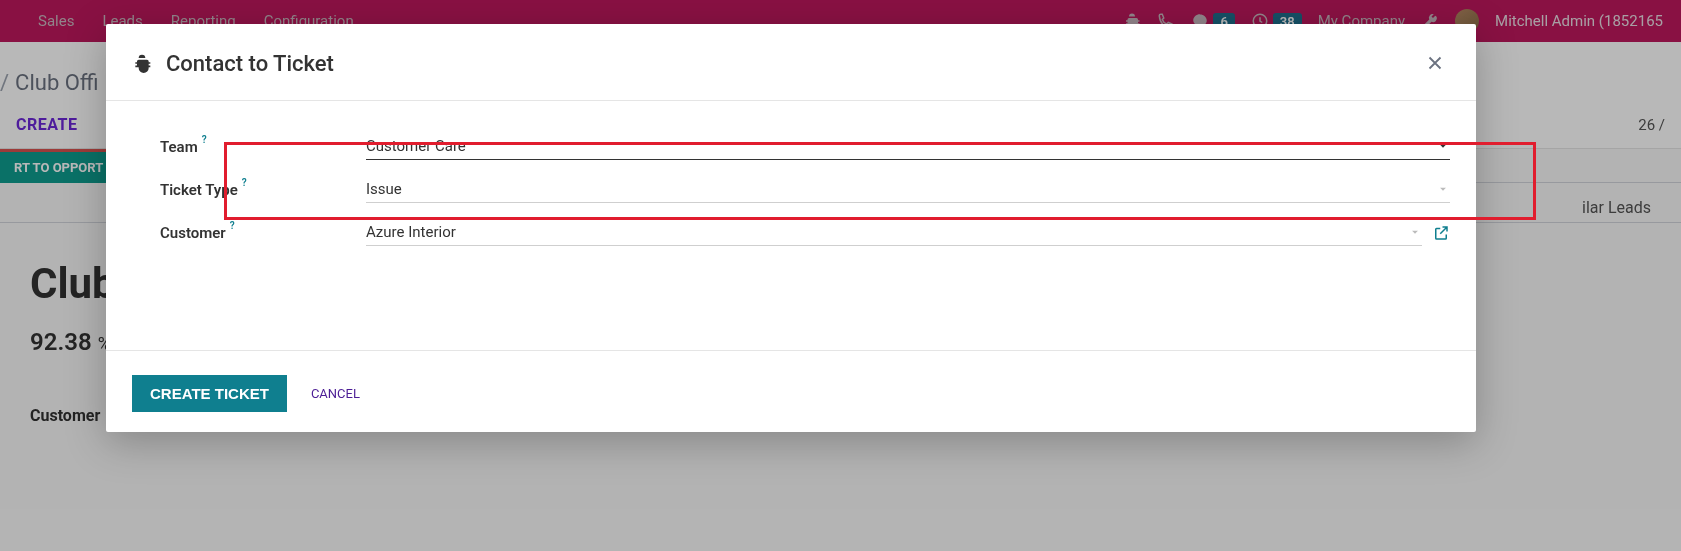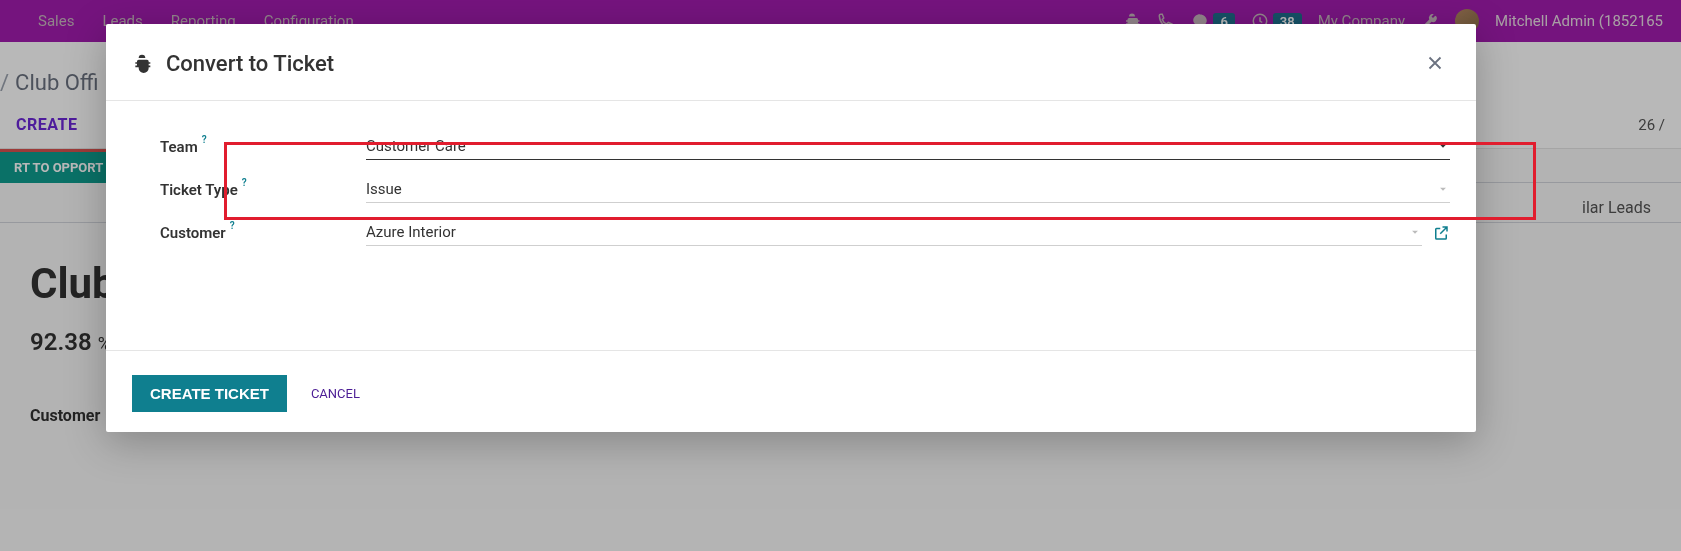--- a/index.html
+++ b/index.html
@@ -7,21 +7,21 @@
       font-family: -apple-system, BlinkMacSystemFont, "Segoe UI", Roboto, "Helvetica Neue", Arial, sans-serif;
       font-size: 14px;
       color: #374151;
       background: #f9f9f9;
       width: 1681px;
       height: 551px;
       overflow: hidden;
       position: relative;
     }
     .top-menu {
-      background: #a21caf;
+      background: #be185d;
       height: 42px;
       display: flex;
       align-items: center;
       padding: 0 18px;
       color: #c9b8bf;
       font-size: 15px;
       position: relative;
     }
     .top-menu-left { display: flex; gap: 28px; padding-left: 20px; }
     .top-menu-right { margin-left: auto; display: flex; align-items: center; gap: 16px; }
@@ -303,21 +303,21 @@
 
 <div class="backdrop"></div>
 
 <div class="modal">
   <div class="modal-header">
     <span class="modal-bug">
       <svg width="20" height="20" viewBox="0 0 24 24" fill="currentColor">
           <path d="M12 2a4 4 0 0 1 4 4h-8a4 4 0 0 1 4-4zm-6 6h12a2 2 0 0 1 2 2v1h2v2h-2v2h2v2h-2v1a6 6 0 0 1-12 0v-1H4v-2h2v-2H4v-2h2v-1a2 2 0 0 1 2-2z"></path>
         </svg>
     </span>
-    <span class="modal-title">Convert to Ticket</span>
+    <span class="modal-title">Contact to Ticket</span>
     <span class="modal-close">
       <svg width="22" height="22" viewBox="0 0 24 24" fill="none" stroke="currentColor" stroke-width="2">
           <path d="M6 6l12 12M18 6L6 18"></path>
         </svg>
     </span>
   </div>
 
   <div class="modal-body">
     <div class="form-row">
       <div class="form-label">

